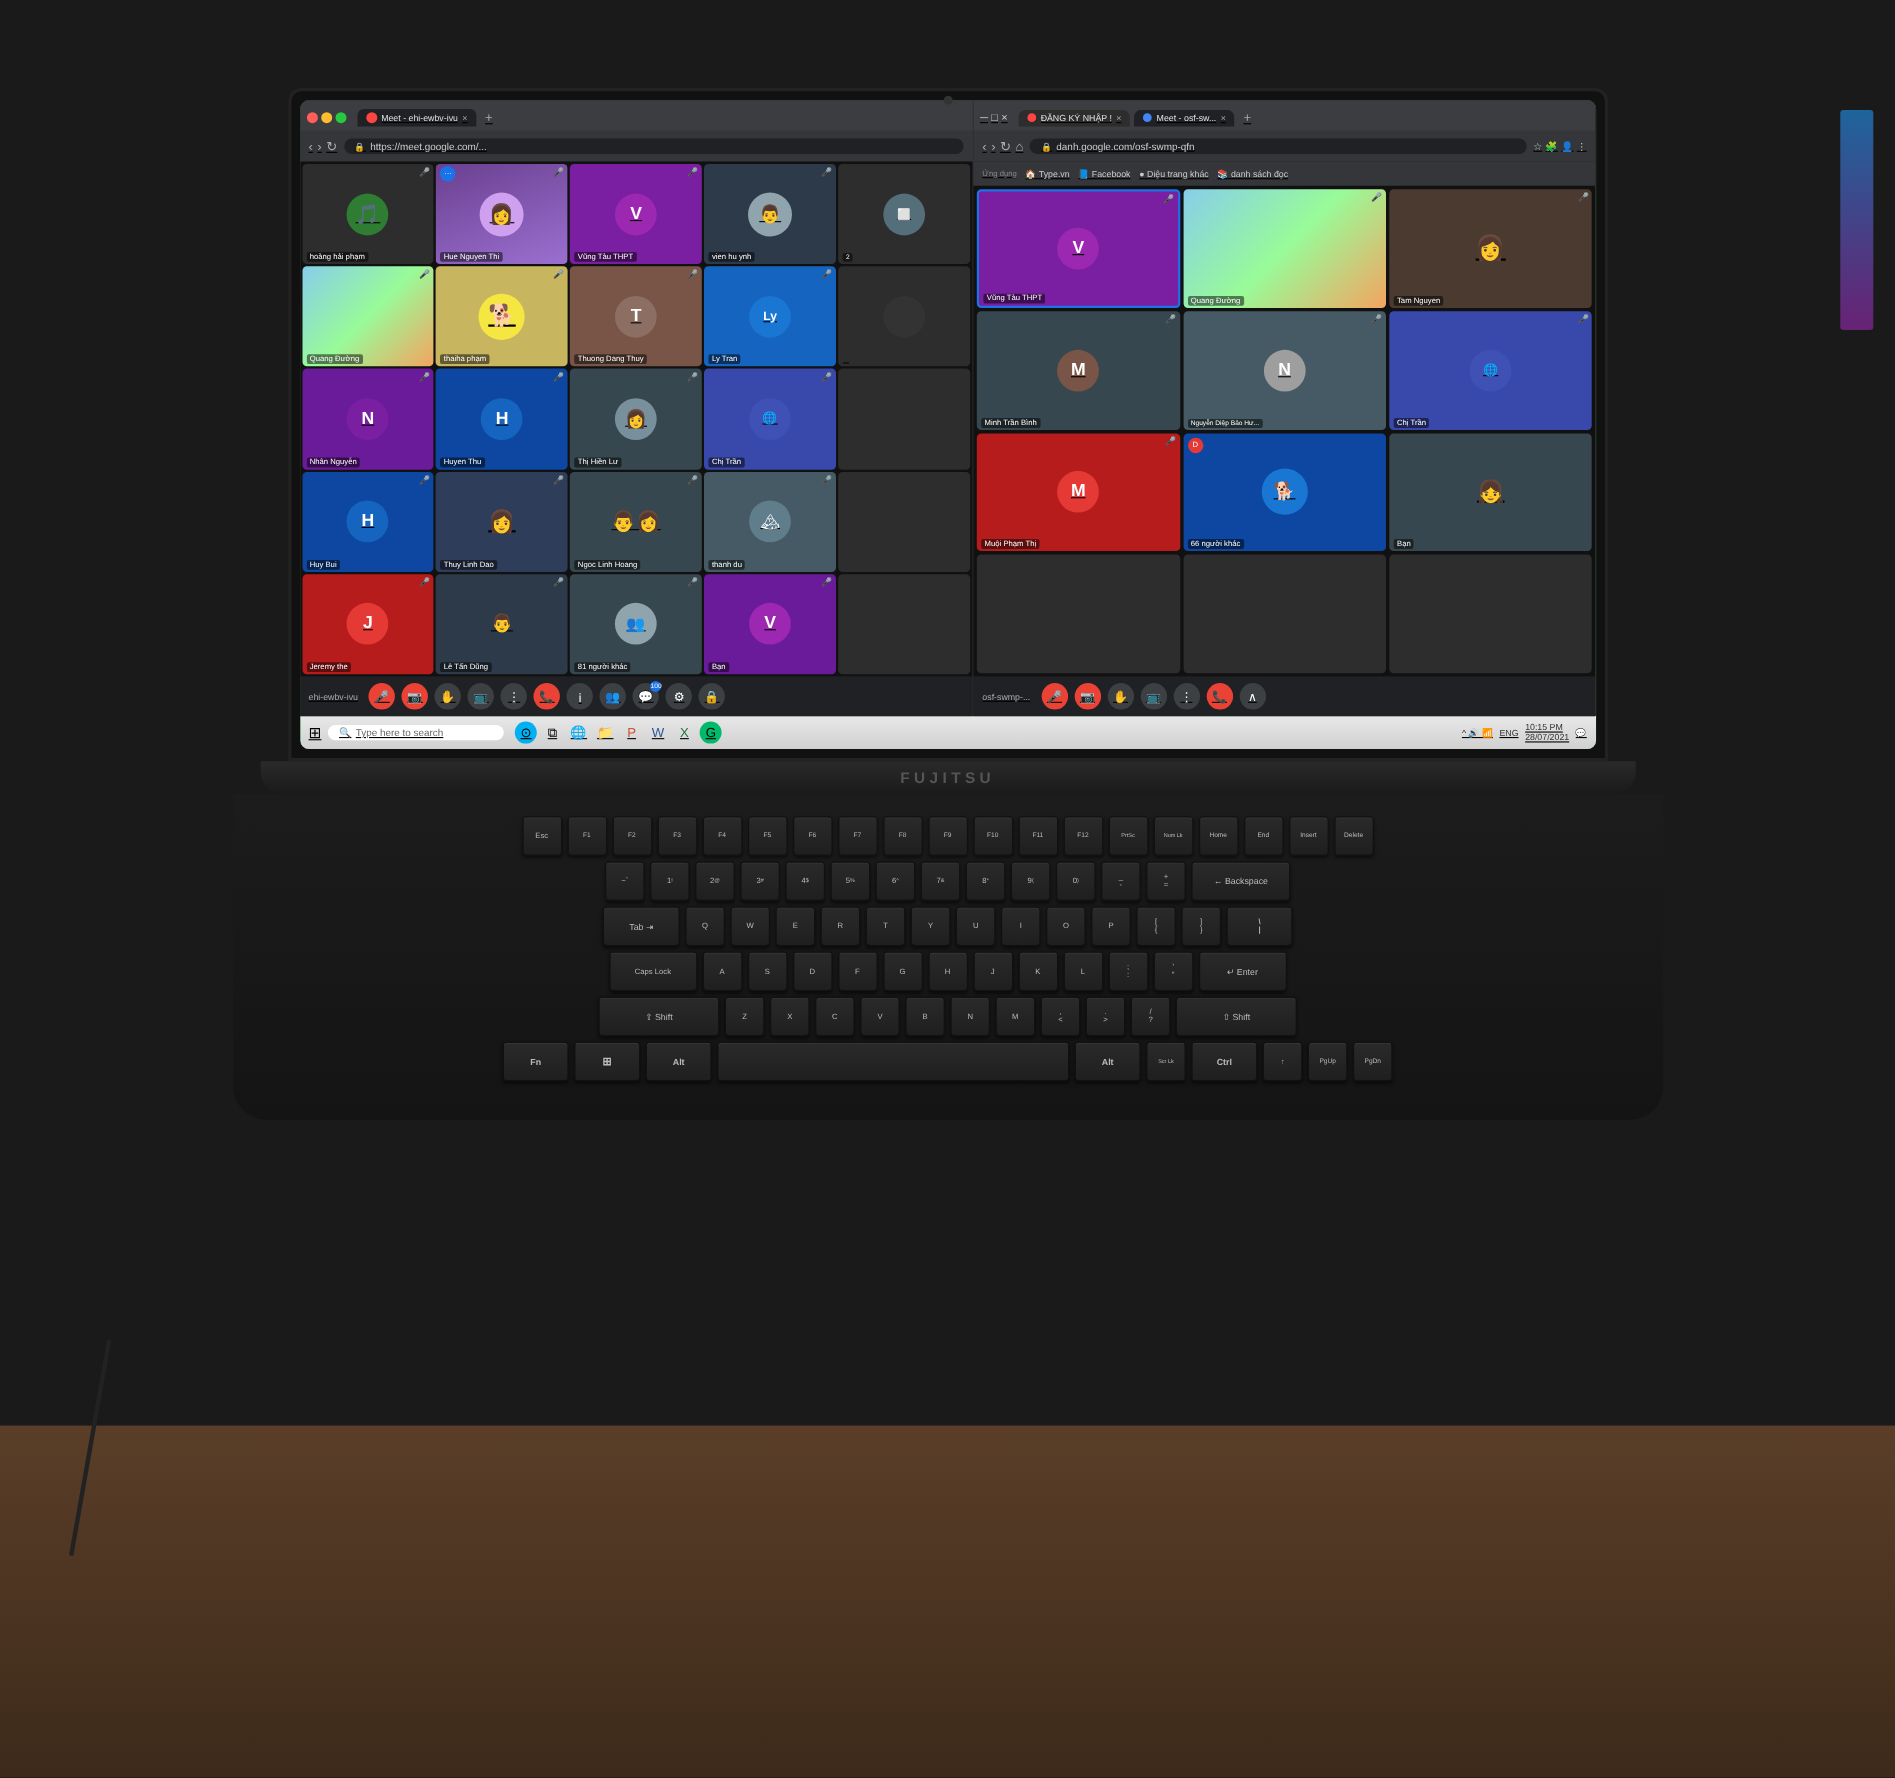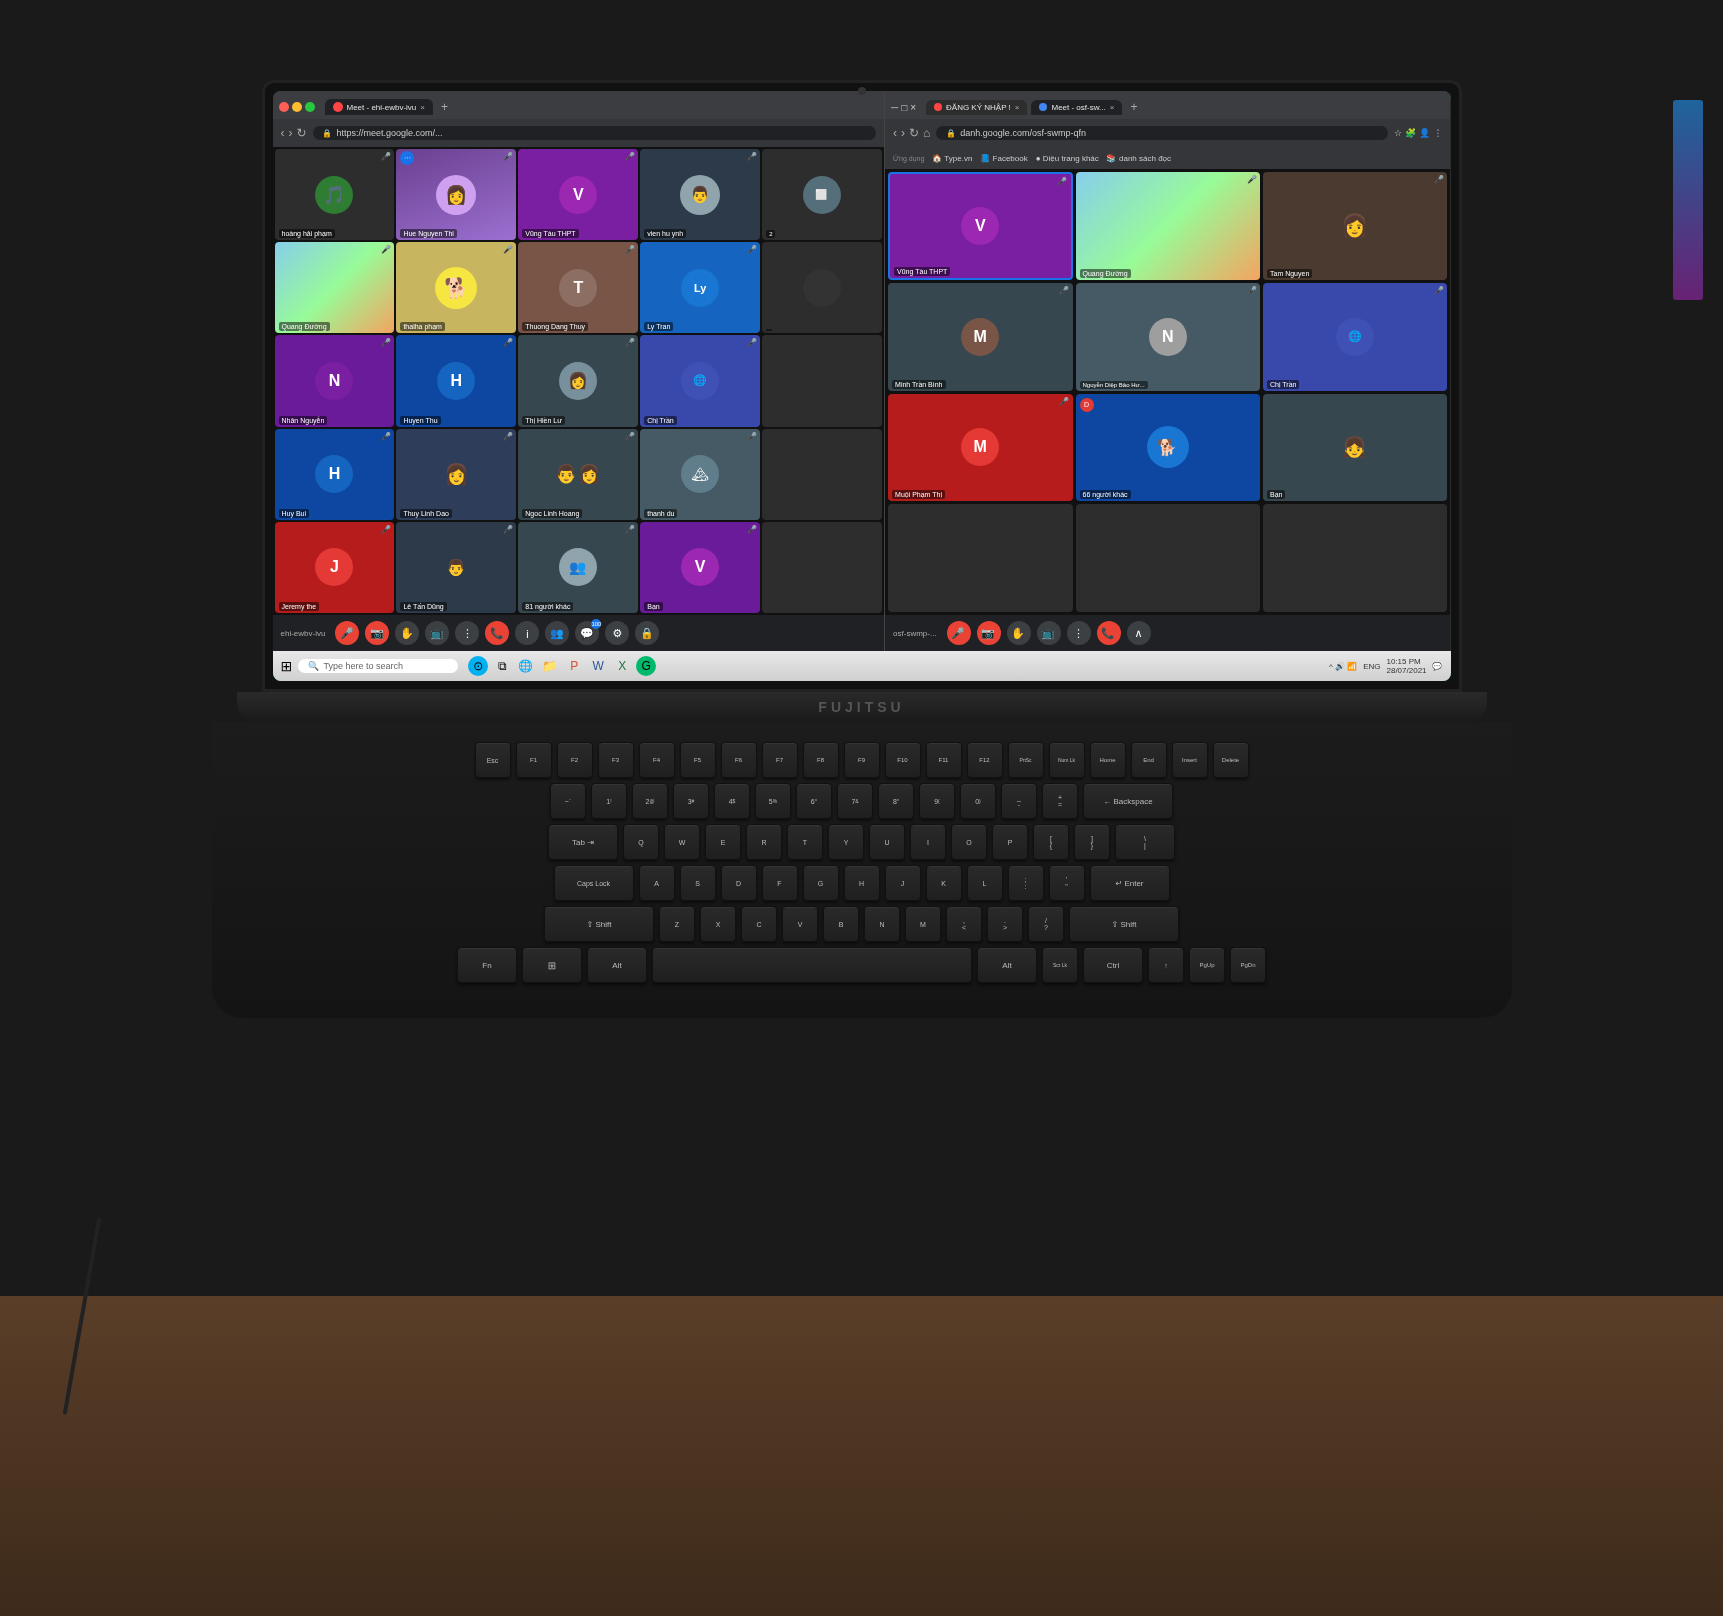--- a/index.html
+++ b/index.html
@@ -40,20 +40,21 @@
       padding: 8px;
       border: 3px solid #222;
       position: relative;
     }
 
     .screen-bezel {
       background: #22c55e;
       border-radius: 8px;
       overflow: hidden;
       position: relative;
+      text-decoration: underline;
     }
 
     
     .webcam {
       position: absolute;
       top: 4px;
       left: 50%;
       transform: translateX(-50%);
       width: 8px;
       height: 8px;
@@ -410,21 +411,21 @@
       justify-content: center;
       height: 36px;
       min-width: 36px;
       padding: 0 5px;
       box-shadow: 0 2px 3px rgba(0,0,0,0.5), inset 0 1px 0 rgba(255,255,255,0.05);
       cursor: pointer;
       text-align: center;
       flex-shrink: 0;
     }
 
-    .key-wide { min-width: 60px; }
+    .key-wide { min-width: 60px; font-weight: bold; }
     .key-space { min-width: 320px; }
     .key-enter { min-width: 80px; }
     .key-shift { min-width: 110px; }
     .key-backspace { min-width: 90px; }
     .key-tab { min-width: 70px; }
     .key-caps { min-width: 80px; }
 
     
     .side-decoration {
       position: absolute;

